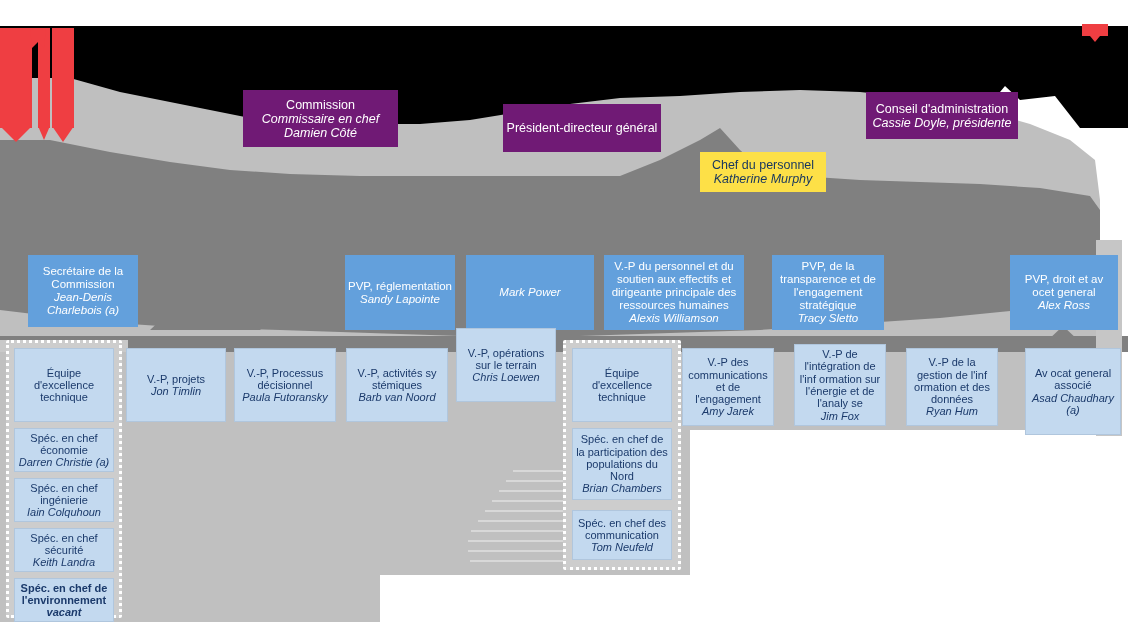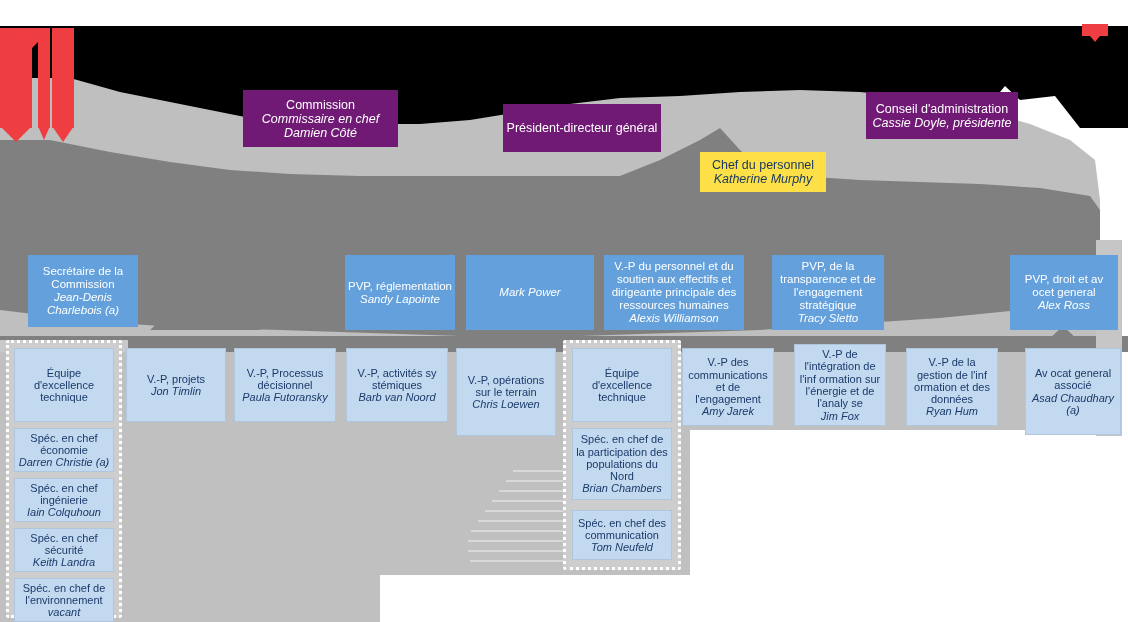--- a/index.html
+++ b/index.html
@@ -242,21 +242,21 @@
   <div class="box pale" style="left:234px;top:348px;width:102px;height:74px;">
     <span class="ttl">V.-P, Processus décisionnel</span>
     <span class="nm">Paula Futoransky</span>
   </div>
 
   <div class="box pale" style="left:346px;top:348px;width:102px;height:74px;">
     <span class="ttl">V.-P, activités sy stémiques</span>
     <span class="nm">Barb van Noord</span>
   </div>
 
-  <div class="box pale" style="left:456px;top:348px;width:100px;height:88px;">
+  <div class="box pale" style="left:456px;top:328px;width:100px;height:74px;">
     <span class="ttl">V.-P, opérations sur le terrain</span>
     <span class="nm">Chris Loewen</span>
   </div>
 
   <div class="box pale" style="left:572px;top:348px;width:100px;height:74px;">
     <span class="ttl">Équipe d'excellence technique</span>
   </div>
 
   <div class="box pale" style="left:682px;top:348px;width:92px;height:78px;">
     <span class="ttl">V.-P des communications et de l'engagement</span>
@@ -286,21 +286,21 @@
   <div class="box pale" style="left:14px;top:478px;width:100px;height:44px;">
     <span class="ttl">Spéc. en chef ingénierie</span>
     <span class="nm">Iain Colquhoun</span>
   </div>
 
   <div class="box pale" style="left:14px;top:528px;width:100px;height:44px;">
     <span class="ttl">Spéc. en chef sécurité</span>
     <span class="nm">Keith Landra</span>
   </div>
 
-  <div class="box pale" style="left:14px;top:578px;width:100px;height:44px;">
+  <div class="box pale" style="left:14px;top:578px;width:100px;height:44px;font-weight:bold;">
     <span class="ttl">Spéc. en chef de l'environnement</span>
     <span class="nm">vacant</span>
   </div>
 
   <div class="box pale" style="left:572px;top:428px;width:100px;height:72px;">
     <span class="ttl">Spéc. en chef de la participation des populations du Nord</span>
     <span class="nm">Brian Chambers</span>
   </div>
 
   <div class="box pale" style="left:572px;top:510px;width:100px;height:50px;">

